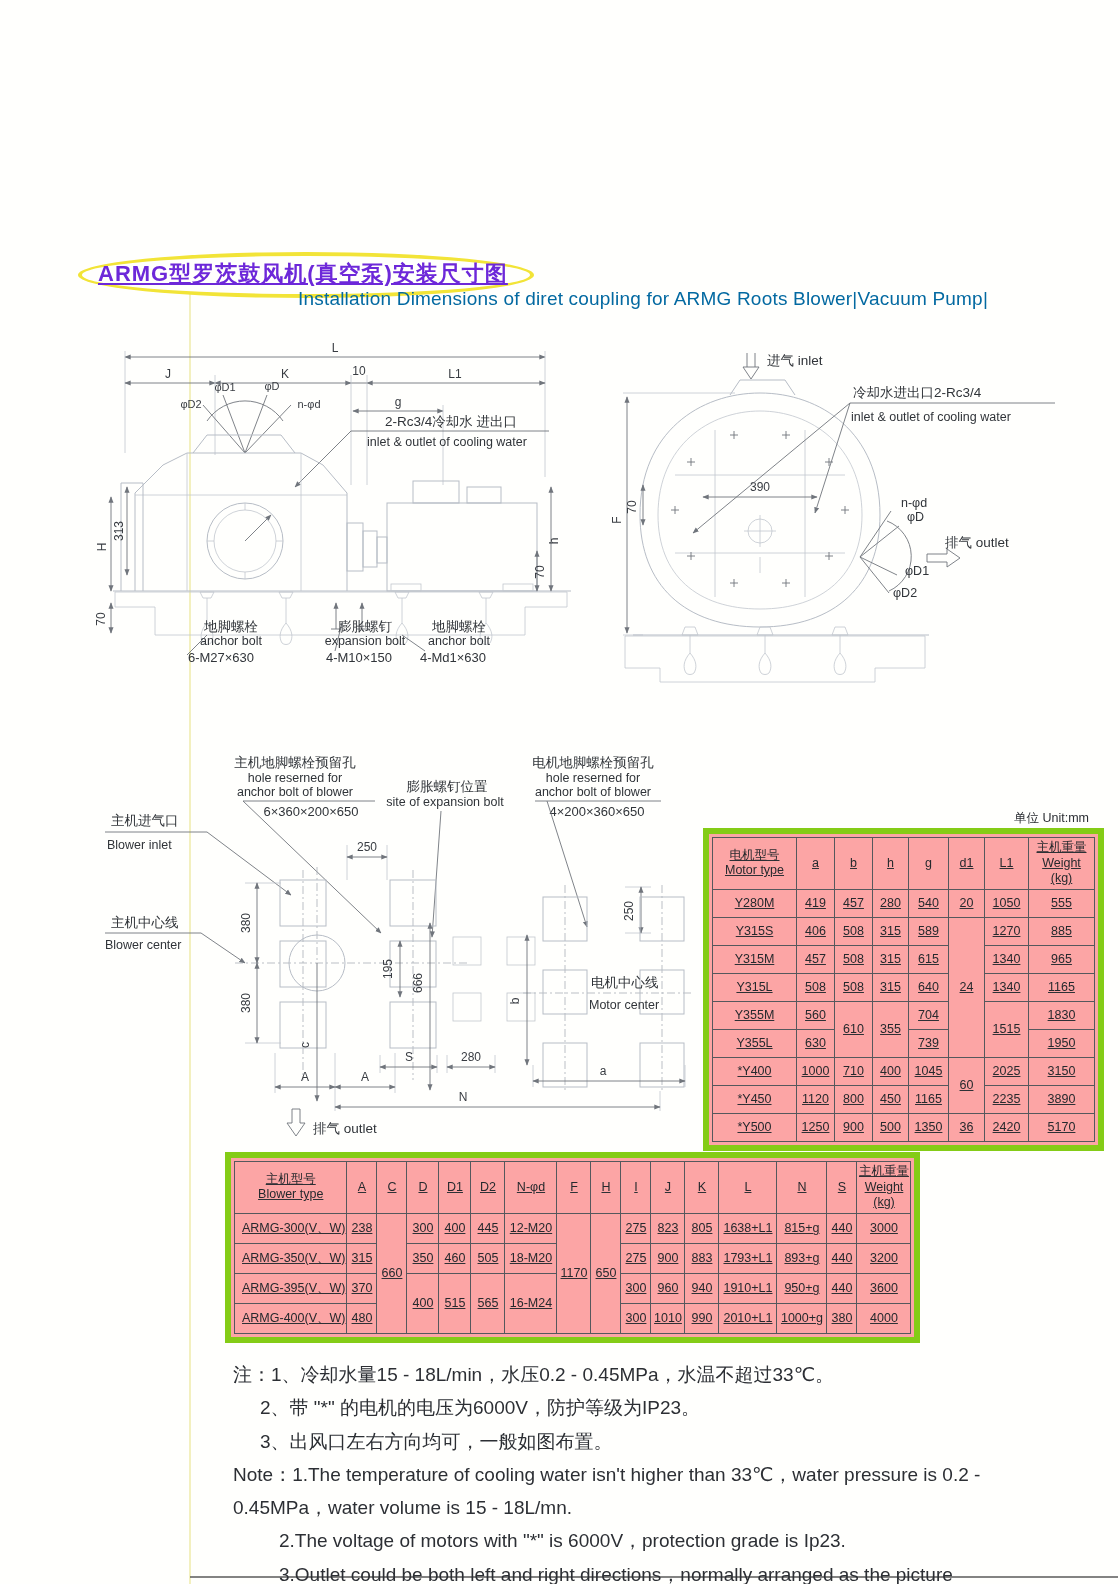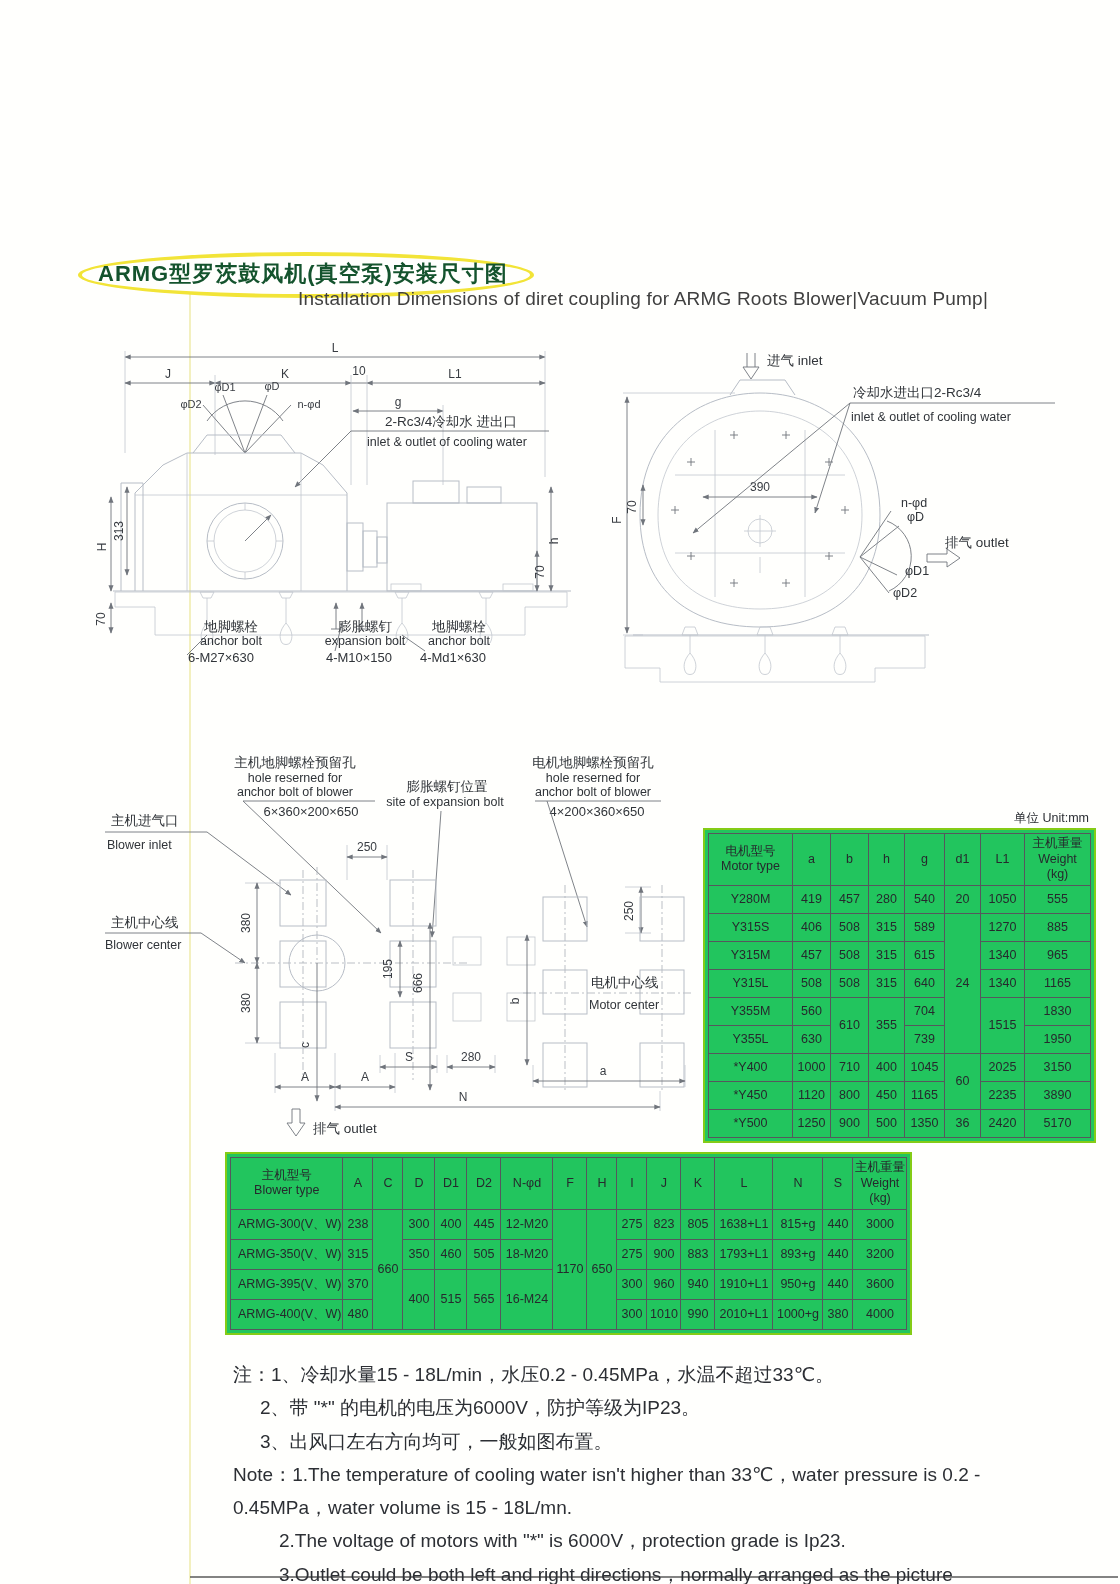--- a/index.html
+++ b/index.html
@@ -12,36 +12,36 @@
   .abs{position:absolute;}
   
   .scan-line-v{left:189px;top:292px;width:2px;height:1292px;background:#f1edb4;opacity:.85;}
   .scan-line-b{left:190px;top:1576px;width:928px;height:2px;background:#5a5a58;opacity:.75;}
   
   .title-wrap{left:78px;top:252px;}
   .title-ellipse{
     display:inline-block;border:4px solid #f2e437;border-radius:50%;
     padding:3px 22px 5px 16px;background:transparent;
   }
-  .title-cn{font-size:22px;font-weight:bold;color:#14532d;letter-spacing:1px;}
-  .title-en{left:298px;top:288px;font-size:19px;color:#404040;letter-spacing:.2px;}
+  .title-cn{font-size:22px;font-weight:bold;color:#6d28d9;letter-spacing:1px;text-decoration:underline;}
+  .title-en{left:298px;top:288px;font-size:19px;color:#0369a1;letter-spacing:.2px;}
   
   svg{font-family:inherit;}
   .ml{stroke:#b7bdc6;stroke-width:1;fill:none;}
   .mlf{stroke:#c2c7ce;stroke-width:.8;fill:none;}
   .dl{stroke:#70757c;stroke-width:.9;fill:none;}
   .cl{stroke:#a9aeb6;stroke-width:.8;fill:none;stroke-dasharray:8 3 2 3;}
   .dt{fill:#383c42;font-size:12px;text-anchor:middle;}
   .dts{fill:#383c42;font-size:11px;text-anchor:middle;}
   .ct{fill:#303439;font-size:12.5px;text-anchor:middle;}
   .cts{fill:#303439;font-size:12.5px;text-anchor:start;}
   .cn{font-size:13.5px;}
   
   .unit-label{font-size:12.5px;color:#2b2e33;}
-  .tbl-wrap{border:2px solid #84cc16;padding:3px;background:#22c55e;}
+  .tbl-wrap{border:6px solid #84cc16;padding:3px;background:#fca5a5;text-decoration:underline;}
   table{border-collapse:collapse;table-layout:fixed;}
   th,td{
     border:1px solid #55585d;text-align:center;vertical-align:middle;
     font-size:12.5px;color:#26292d;padding:2px 1px;overflow:hidden;white-space:nowrap;
   }
   th{font-weight:normal;line-height:1.25;}
   .motor-table td{height:23px;}
   .blower-table td{height:25px;}
   .blower-table td:first-child{text-align:center;padding-left:7px;}
   

